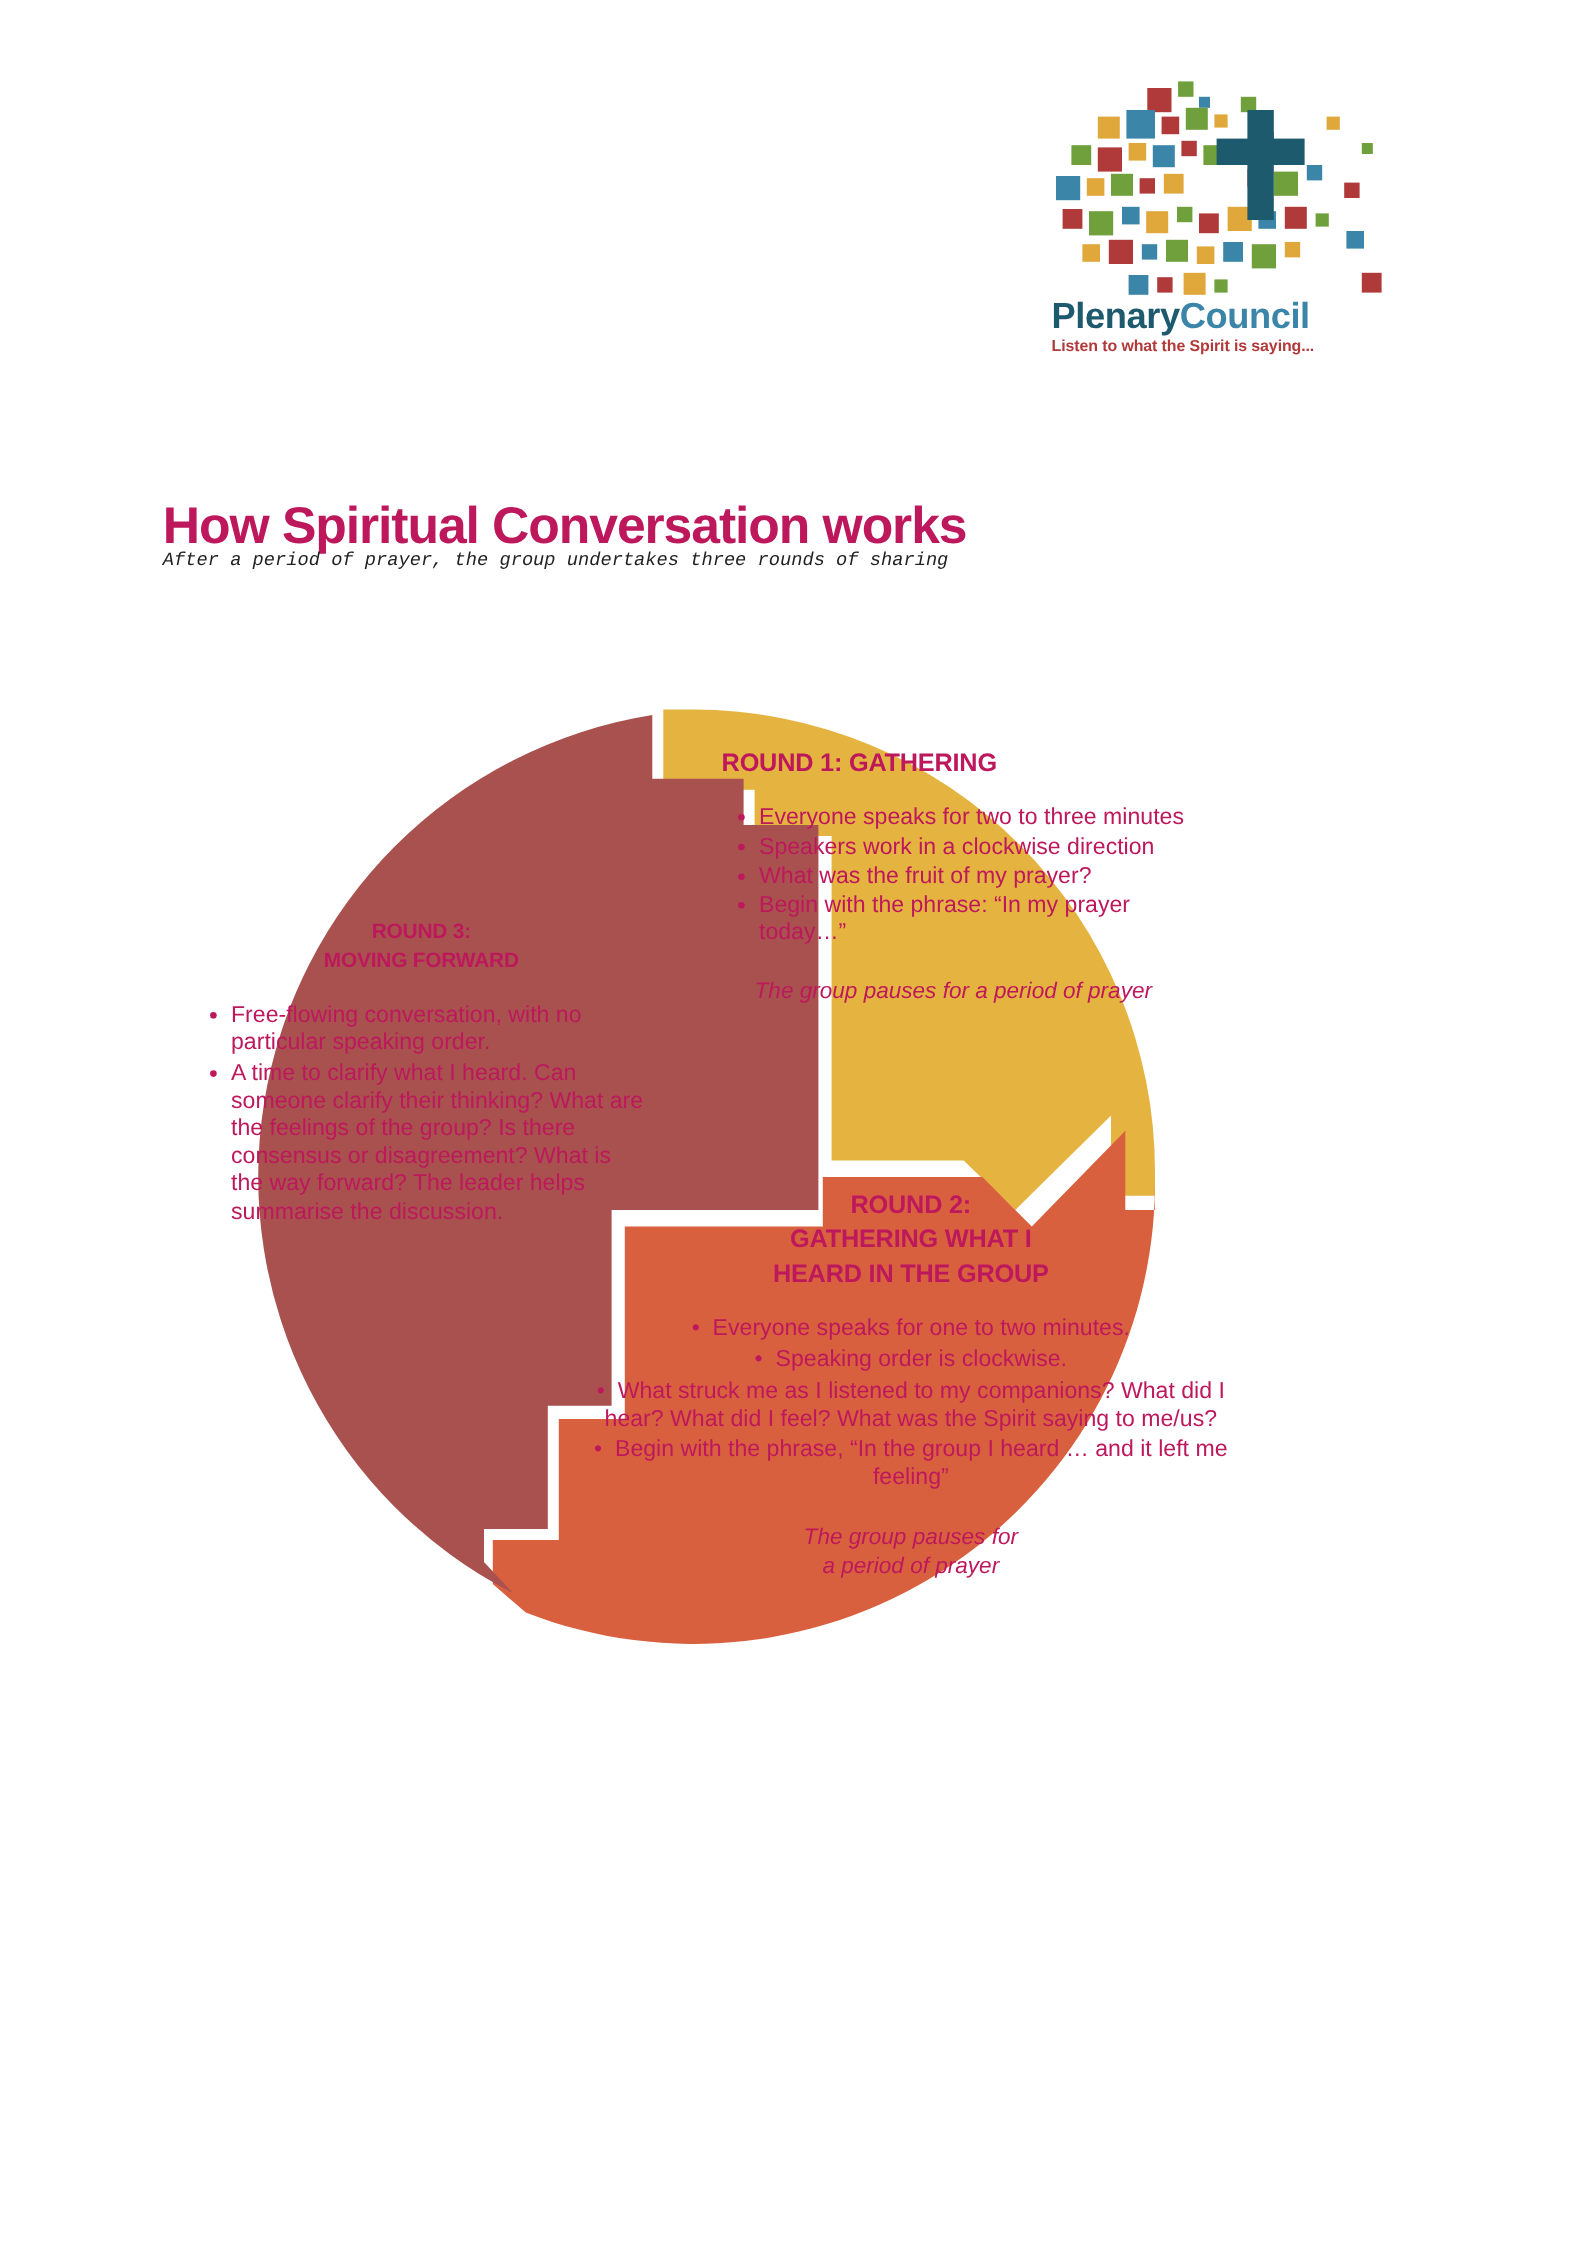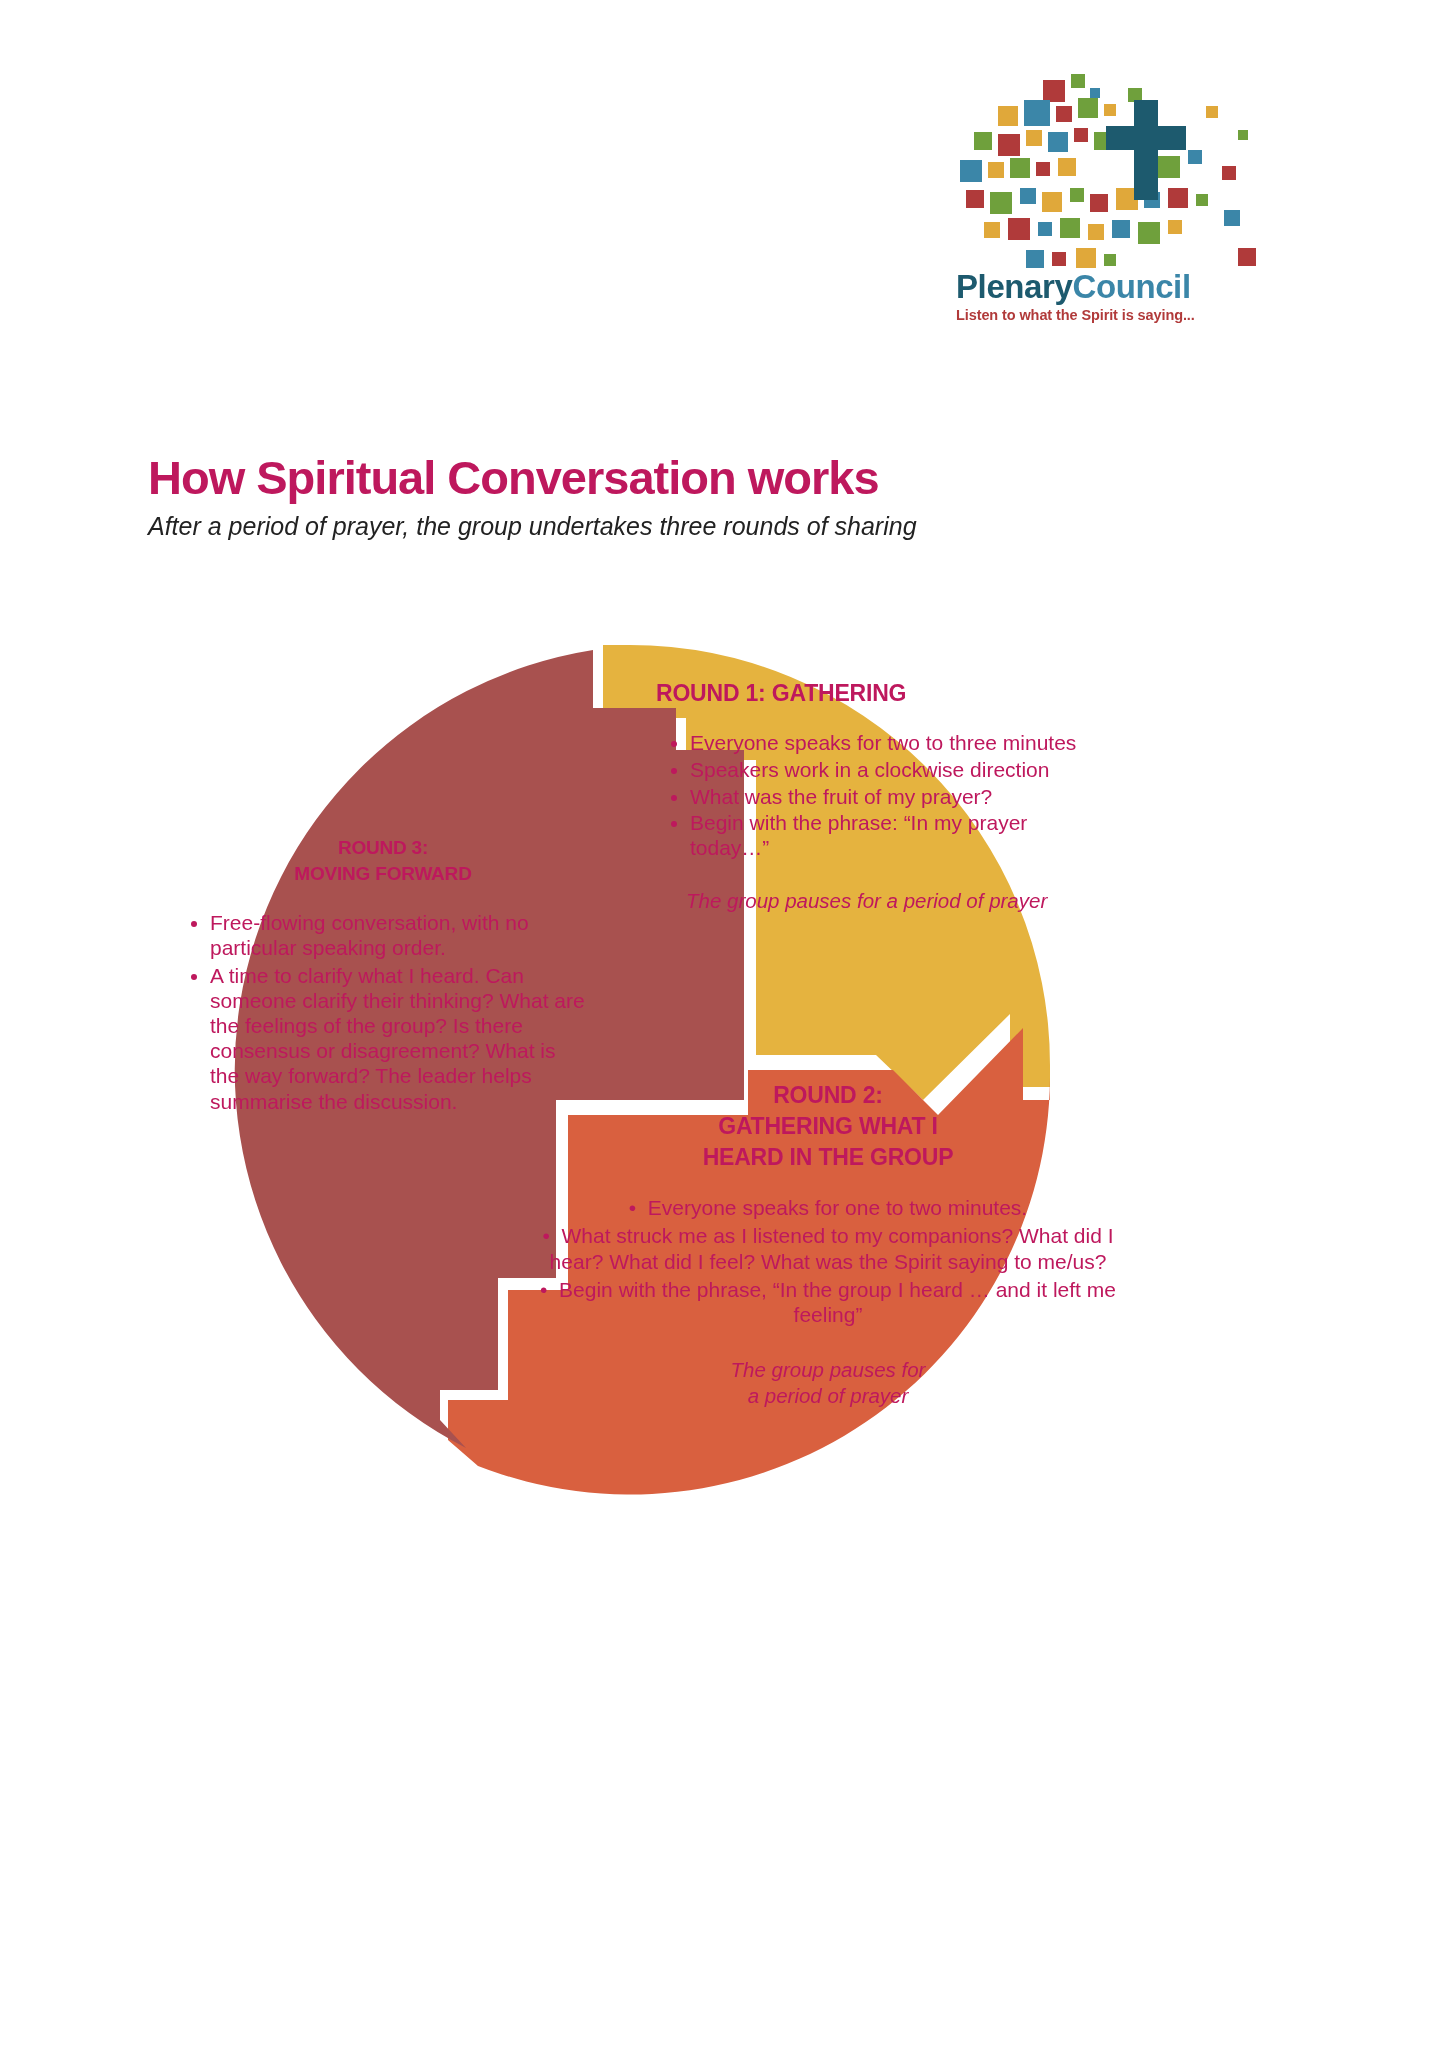--- a/index.html
+++ b/index.html
@@ -59,25 +59,26 @@
     top: 450px;
     font-size: 47px;
     font-weight: bold;
     letter-spacing: -1px;
     color: #be185d;
     white-space: nowrap;
   }
   #page-subtitle {
     position: absolute;
     left: 148px;
-    top: 512px;
-    font-size: 25px;
+    top: 501px;
+    font-size: 17px;
     font-style: italic;
     color: #222222;
     white-space: nowrap;
+    font-family: Liberation Mono, monospace;
   }
 
   
   #diagram {
     position: absolute;
     left: 148px;
     top: 600px;
     width: 1130px;
     height: 1100px;
   }
@@ -307,20 +308,21 @@
   </div>
 
   <div id="round2-text" class="seg-text">
     <div class="seg-title">
       <div>ROUND 2:</div>
       <div>GATHERING WHAT I</div>
       <div>HEARD IN THE GROUP</div>
     </div>
     <ul>
       <li>Everyone speaks for one to two minutes.</li>
+      <li>Speaking order is clockwise.</li>
       <li>What struck me as I listened to my companions? What did I hear? What did I feel? What was the Spirit saying to me/us?</li>
       <li>Begin with the phrase, “In the group I heard … and it left me feeling”</li>
     </ul>
     <div class="note">
       <div>The group pauses for</div>
       <div>a period of prayer</div>
     </div>
   </div>
 
   <div id="round3-text" class="seg-text">

